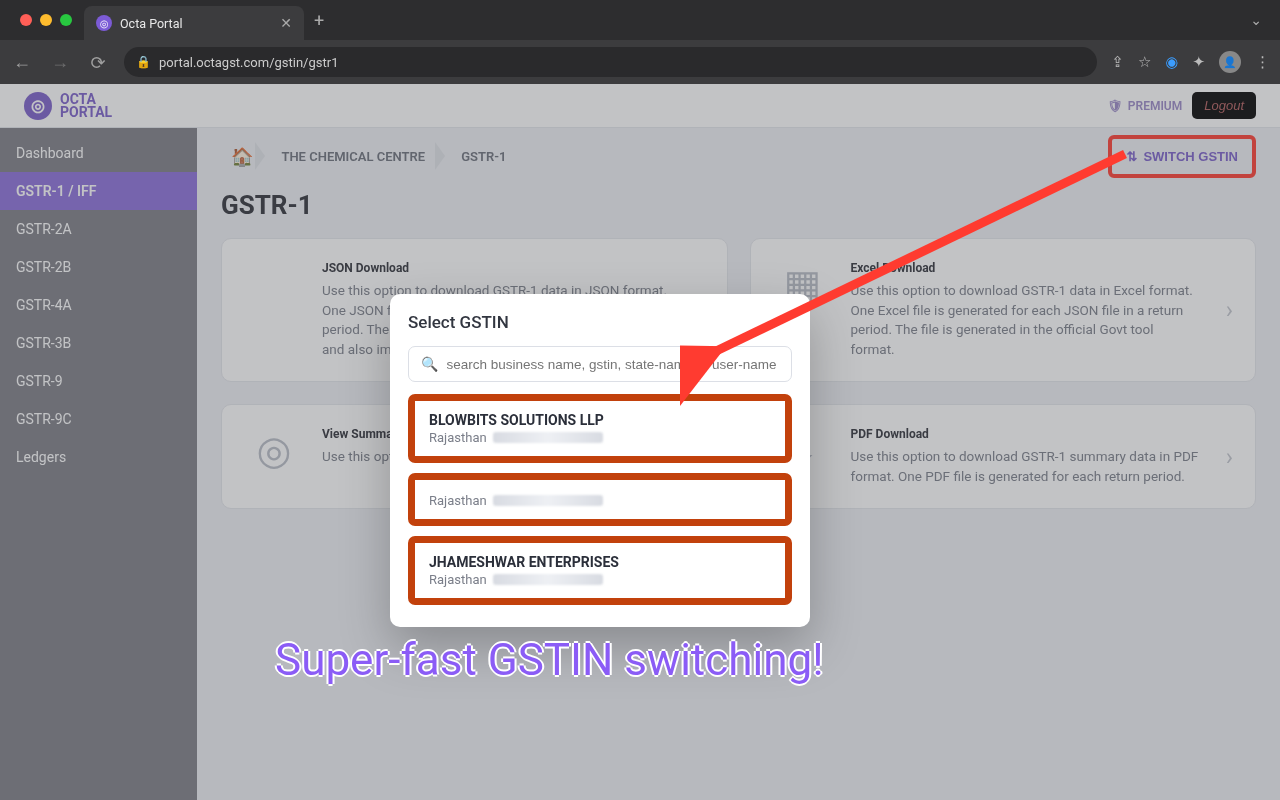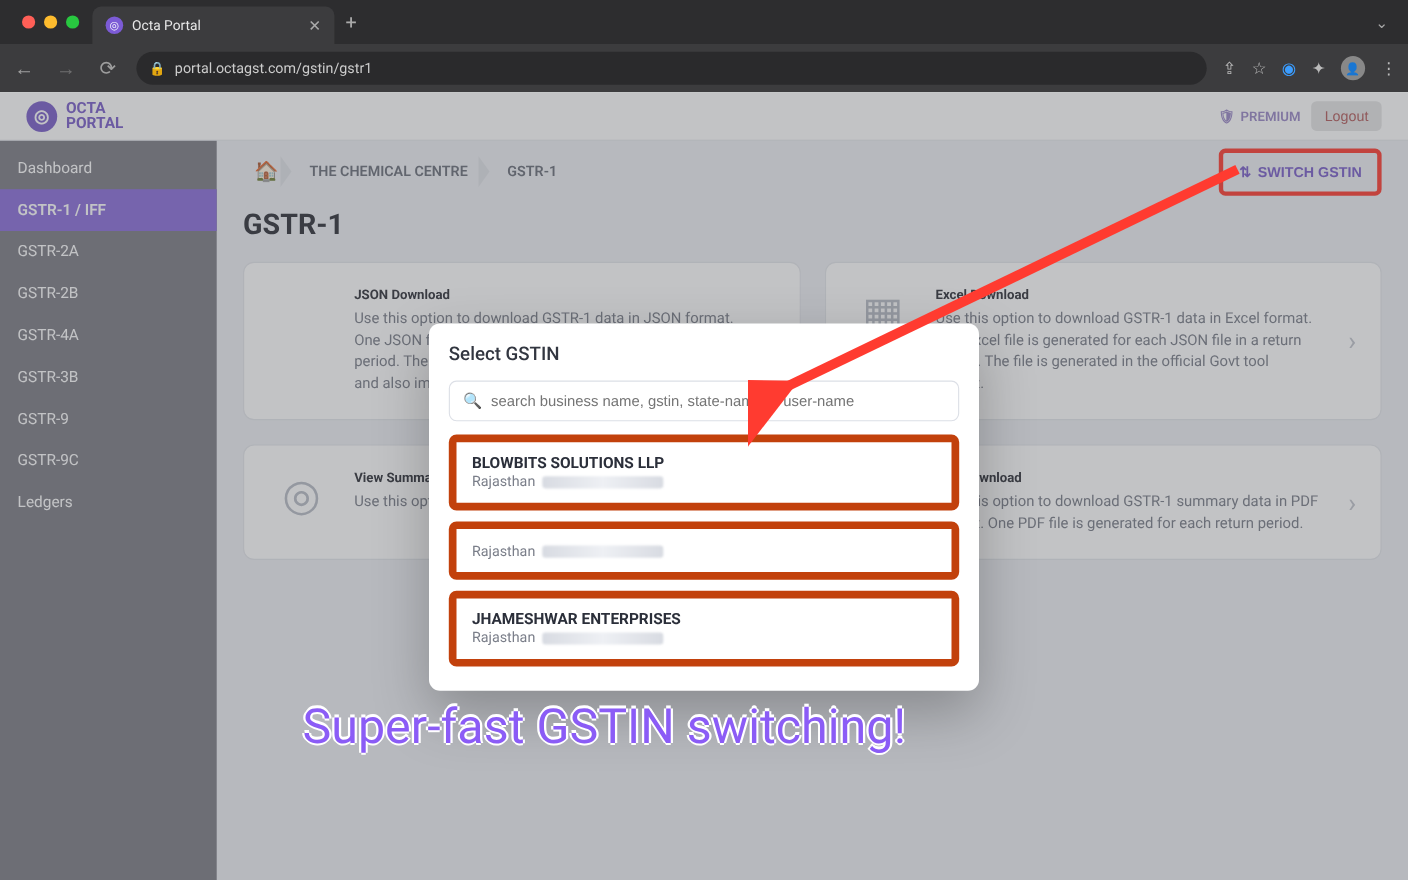--- a/index.html
+++ b/index.html
@@ -27,21 +27,21 @@
 .avatar { width: 22px; height: 22px; background: #888; border-radius: 50%; display:flex; align-items:center; justify-content:center; font-size:11px; }
 
 
 .page { position: relative; height: 716px; background: #eef0f4; display: flex; flex-direction: column; }
 .topbar { height: 44px; background: #fff; display: flex; align-items: center; padding: 0 24px; border-bottom: 1px solid #e4e6eb; }
 .logo { display: flex; align-items: center; gap: 8px; color: #7a5fc9; font-weight: 700; }
 .logo-mark { width: 28px; height: 28px; background: #7a5fc9; border-radius: 50%; display: flex; align-items: center; justify-content: center; color: #fff; }
 .logo-text { line-height: 0.9; font-size: 14px; }
 .topbar-right { margin-left: auto; display: flex; align-items: center; gap: 10px; }
 .premium { color: #9a88c7; font-size: 12px; font-weight: 600; display: flex; align-items: center; gap: 5px; }
-.logout { background: #e5e5e5; color: #b35c5c; border: none; padding: 6px 12px; border-radius: 5px; font-size: 13px; cursor: pointer; }
+.logout { background: #000000; color: #b35c5c; border: none; padding: 6px 12px; border-radius: 5px; font-size: 13px; cursor: pointer; font-style: italic; }
 
 .body-row { flex: 1; display: flex; }
 .sidebar { width: 197px; background: #7d7d85; display: flex; flex-direction: column; padding-top: 6px; }
 .sb-item { color: #ffffff; font-size: 14px; padding: 11px 16px; cursor: pointer; }
 .sb-item.active { background: #8a6edb; color: #fff; font-weight: 600; }
 
 .main { flex: 1; padding: 0 24px; position: relative; }
 .crumb-row { height: 56px; display: flex; align-items: center; gap: 0; }
 .home-icn { color: #6b6f7a; font-size: 18px; padding: 0 10px; }
 .crumb { color: #6b6f7a; font-size: 13px; font-weight: 600; padding: 8px 18px; position: relative; }
@@ -56,21 +56,21 @@
 .card { background: #fff; border: 1px solid #e4e6eb; border-radius: 10px; padding: 22px; display: flex; gap: 18px; align-items: flex-start; cursor: pointer; }
 .card-icn { color: #b9bdc7; font-size: 40px; width: 60px; display: flex; align-items: center; justify-content: center; }
 .card-title { font-size: 12px; font-weight: 700; color: #2e3038; margin-bottom: 6px; }
 .card-desc { font-size: 13.5px; color: #7a7e89; line-height: 1.45; }
 .card-arrow { color: #c2c5cd; font-size: 24px; align-self: center; margin-left: 8px; }
 
 
 .dim { position: absolute; inset: 0; background: rgba(80,82,90,0.35); pointer-events: none; }
 
 
-.modal { position: absolute; left: 390px; top: 210px; width: 500px; background: #fff; border-radius: 10px; box-shadow: 0 20px 50px rgba(0,0,0,0.25); padding: 18px 18px 22px; z-index: 10; }
+.modal { position: absolute; left: 390px; top: 210px; width: 420px; background: #fff; border-radius: 10px; box-shadow: 0 20px 50px rgba(0,0,0,0.25); padding: 18px 18px 22px; z-index: 10; }
 .modal-title { font-size: 17px; color: #323640; font-weight: 500; margin-bottom: 14px; }
 .search-box { display: flex; align-items: center; gap: 8px; border: 1px solid #dcdfe6; border-radius: 7px; padding: 9px 12px; background: #fff; }
 .search-box input { border: none; outline: none; flex: 1; font-size: 13.5px; color: #444; background: transparent; }
 .search-icn { color: #9aa0ab; font-size: 14px; }
 .gstin-list { margin-top: 12px; display: flex; flex-direction: column; gap: 10px; }
 .gstin-item { border: 7px solid #c2410c; border-radius: 7px; padding: 11px 14px; cursor: pointer; }
 .gstin-name { font-size: 14px; font-weight: 700; color: #2b2f3a; }
 .gstin-sub { font-size: 13px; color: #7a7e89; margin-top: 2px; display: flex; align-items: center; gap: 6px; }
 .redact { display: inline-block; width: 110px; height: 11px; background: linear-gradient(90deg, #d8dbe2, #eef0f4, #d8dbe2); border-radius: 3px; filter: blur(1px); }
 

